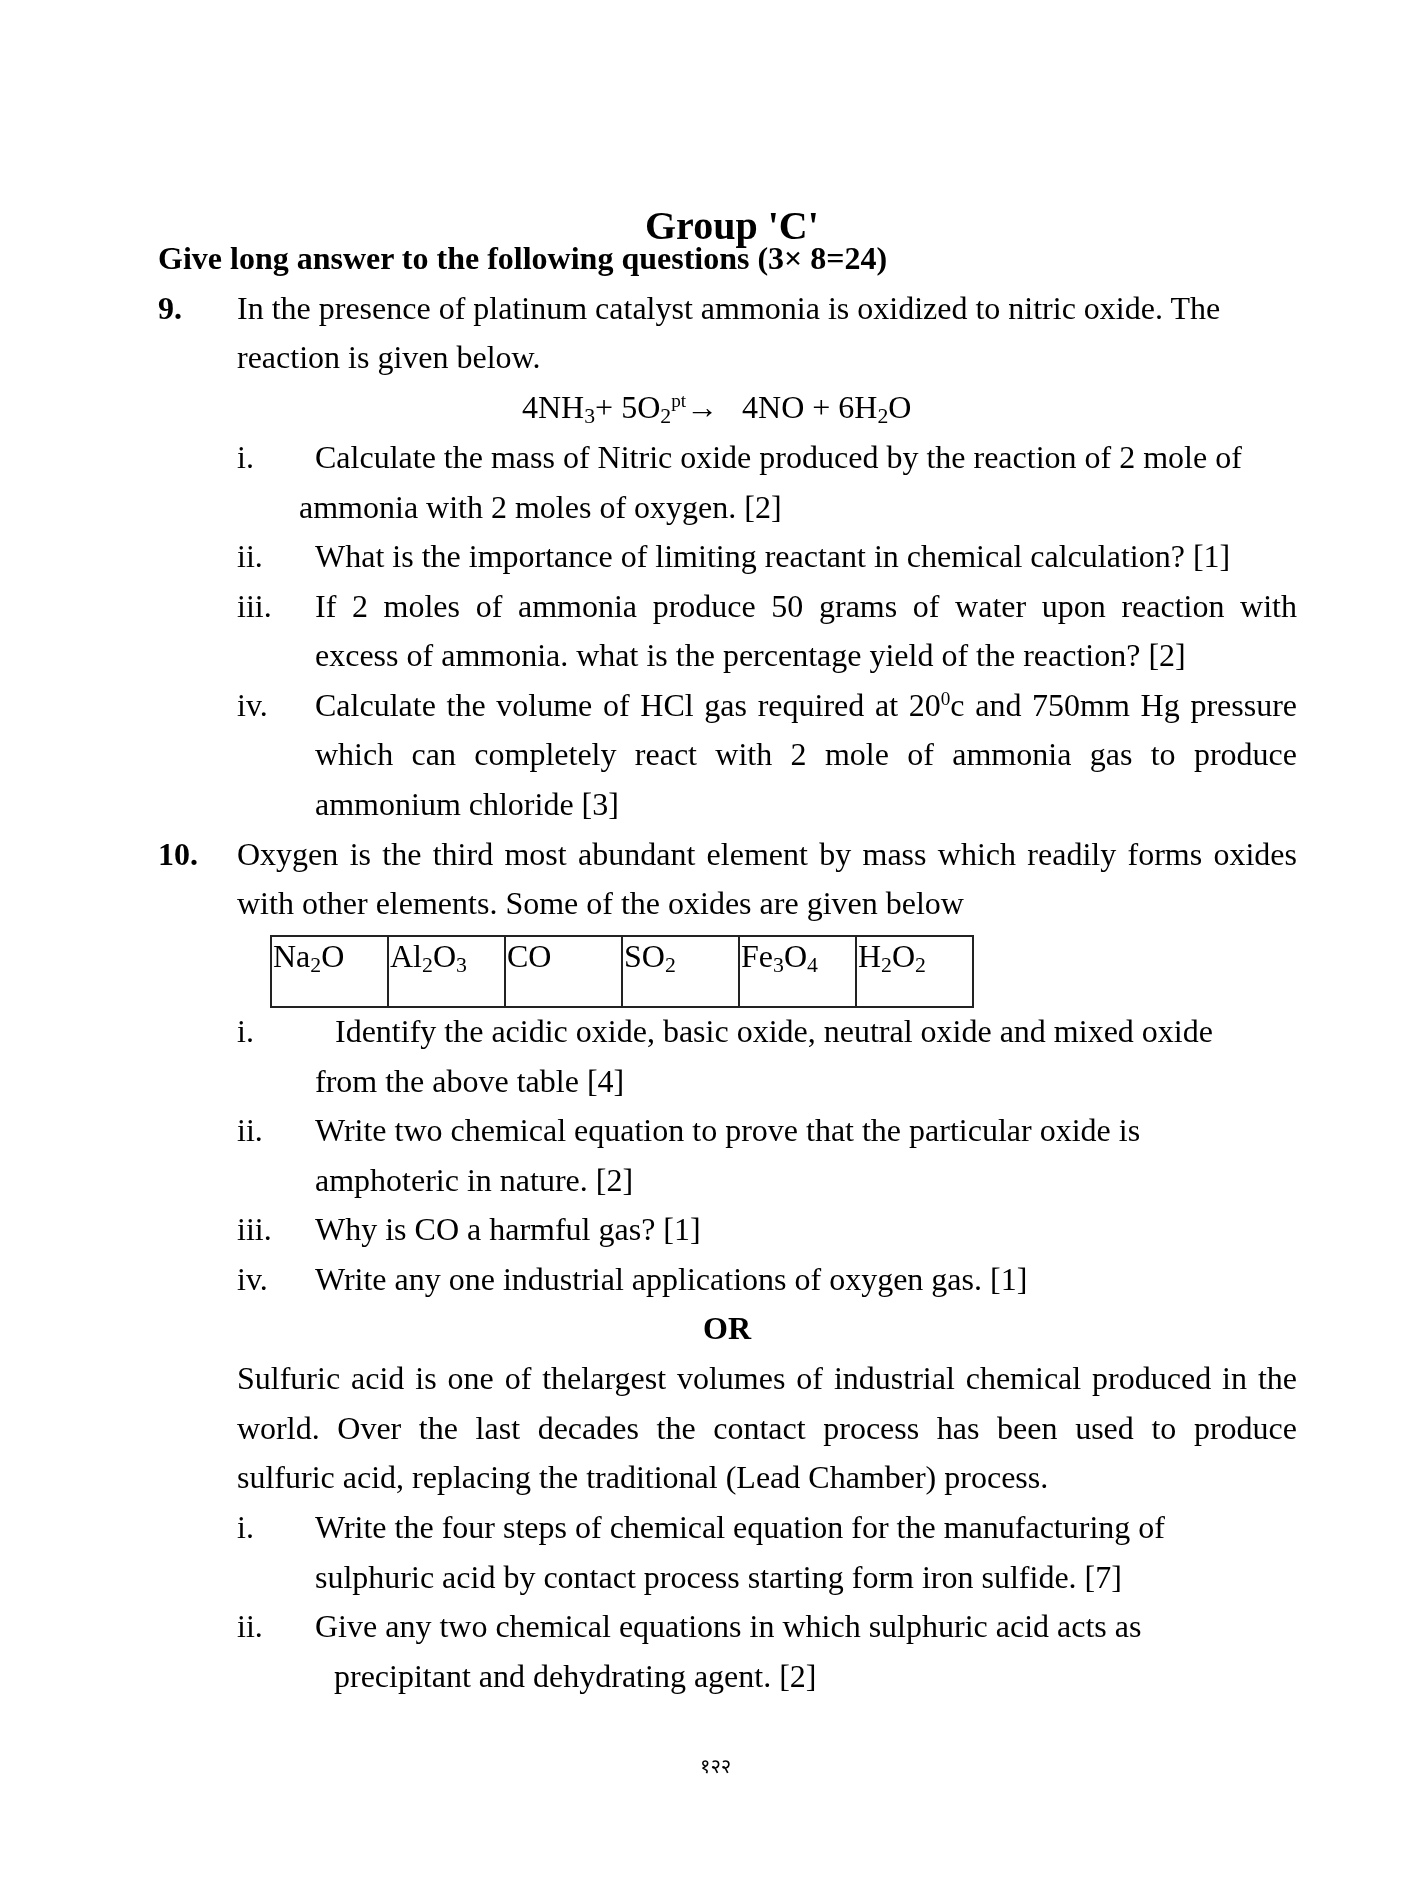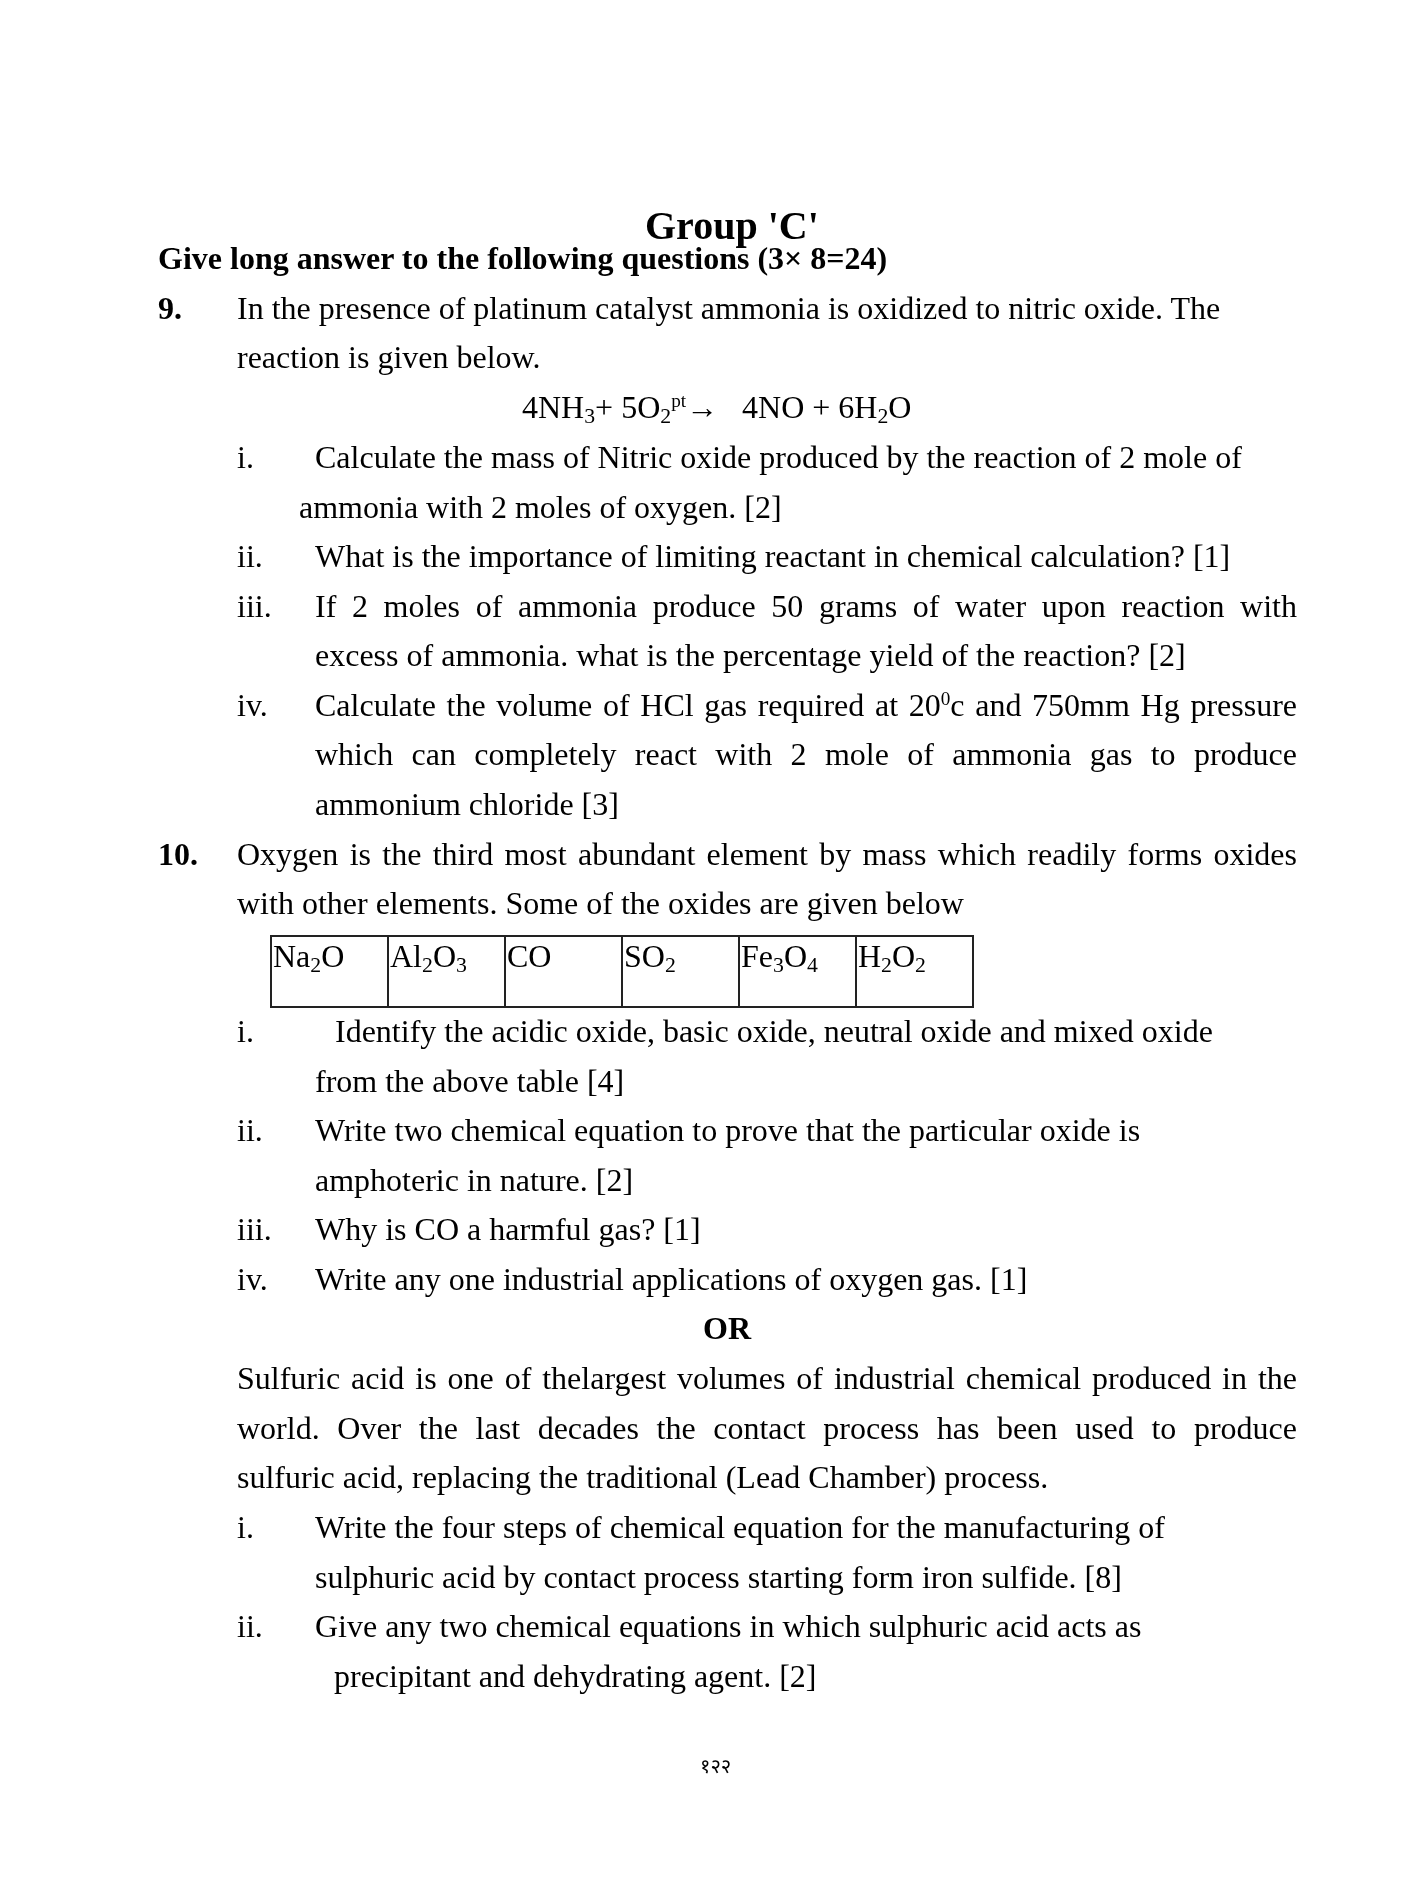--- a/index.html
+++ b/index.html
@@ -81,19 +81,19 @@
 <div class="ln" style="left:315px; top:1259px;">Write any one industrial applications of oxygen gas. [1]</div>
 
 <div class="ln bold" style="left:703px; top:1308px;">OR</div>
 
 <div class="ln just" style="left:237px; top:1358px; width:1060px;">Sulfuric acid is one of thelargest volumes of industrial chemical produced in the</div>
 <div class="ln just" style="left:237px; top:1408px; width:1060px;">world. Over the last decades the contact process has been used to produce</div>
 <div class="ln" style="left:237px; top:1457px;">sulfuric acid, replacing the traditional (Lead Chamber) process.</div>
 
 <div class="ln" style="left:237px; top:1507px;">i.</div>
 <div class="ln" style="left:315px; top:1507px;">Write the four steps of chemical equation for the manufacturing of</div>
-<div class="ln" style="left:315px; top:1557px;">sulphuric acid by contact process starting form iron sulfide. [8]</div>
+<div class="ln" style="left:315px; top:1557px;">sulphuric acid by contact process starting form iron sulfide. [7]</div>
 
 <div class="ln" style="left:237px; top:1606px;">ii.</div>
 <div class="ln" style="left:315px; top:1606px;">Give any two chemical equations in which sulphuric acid acts as</div>
 <div class="ln" style="left:334px; top:1656px;">precipitant and dehydrating agent. [2]</div>
 
 <div class="pageno">१२२</div>
 
 </body></html>

